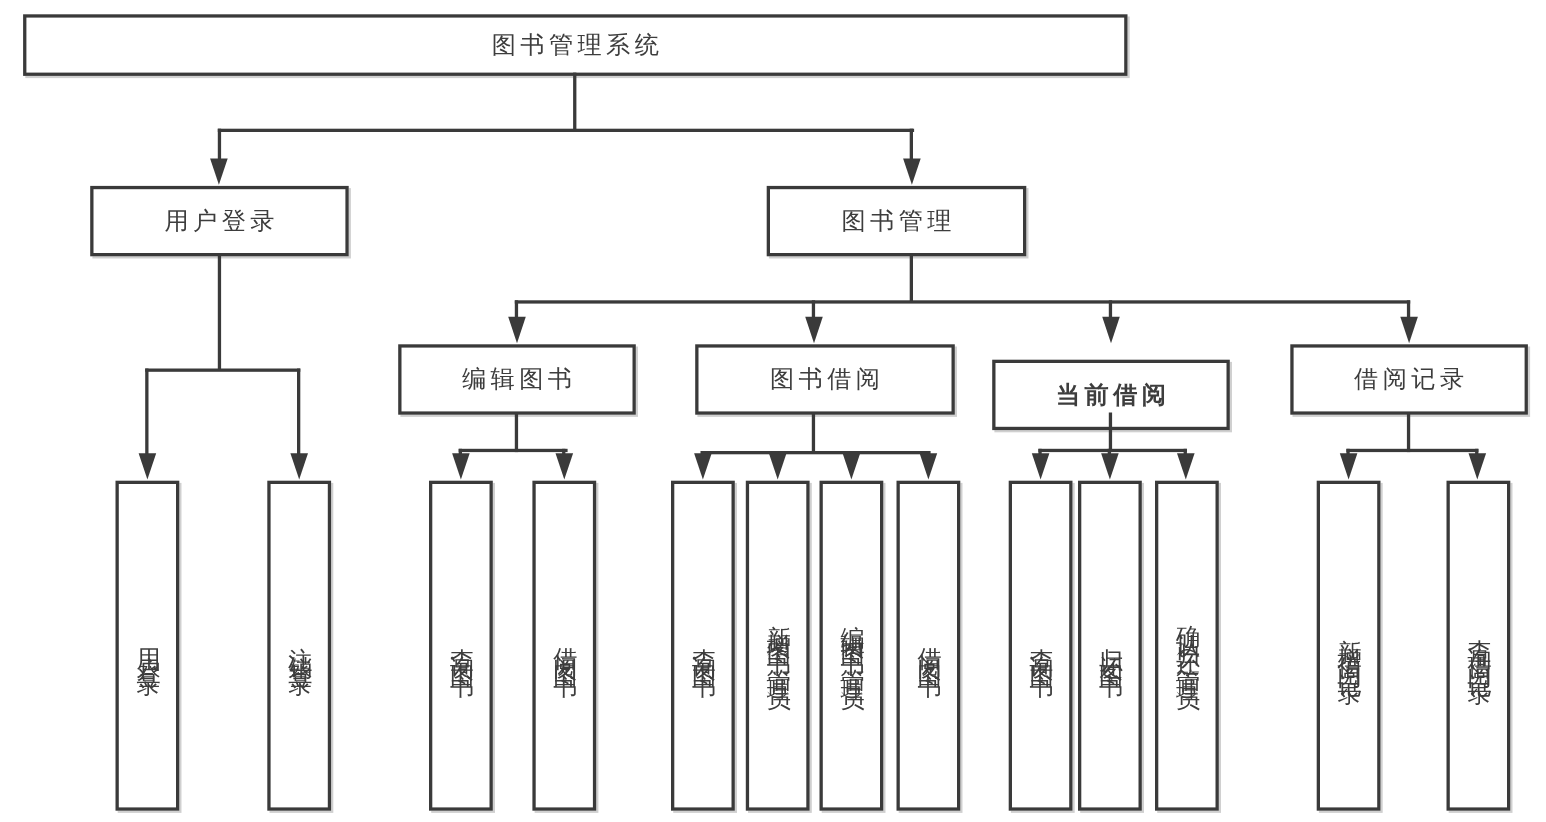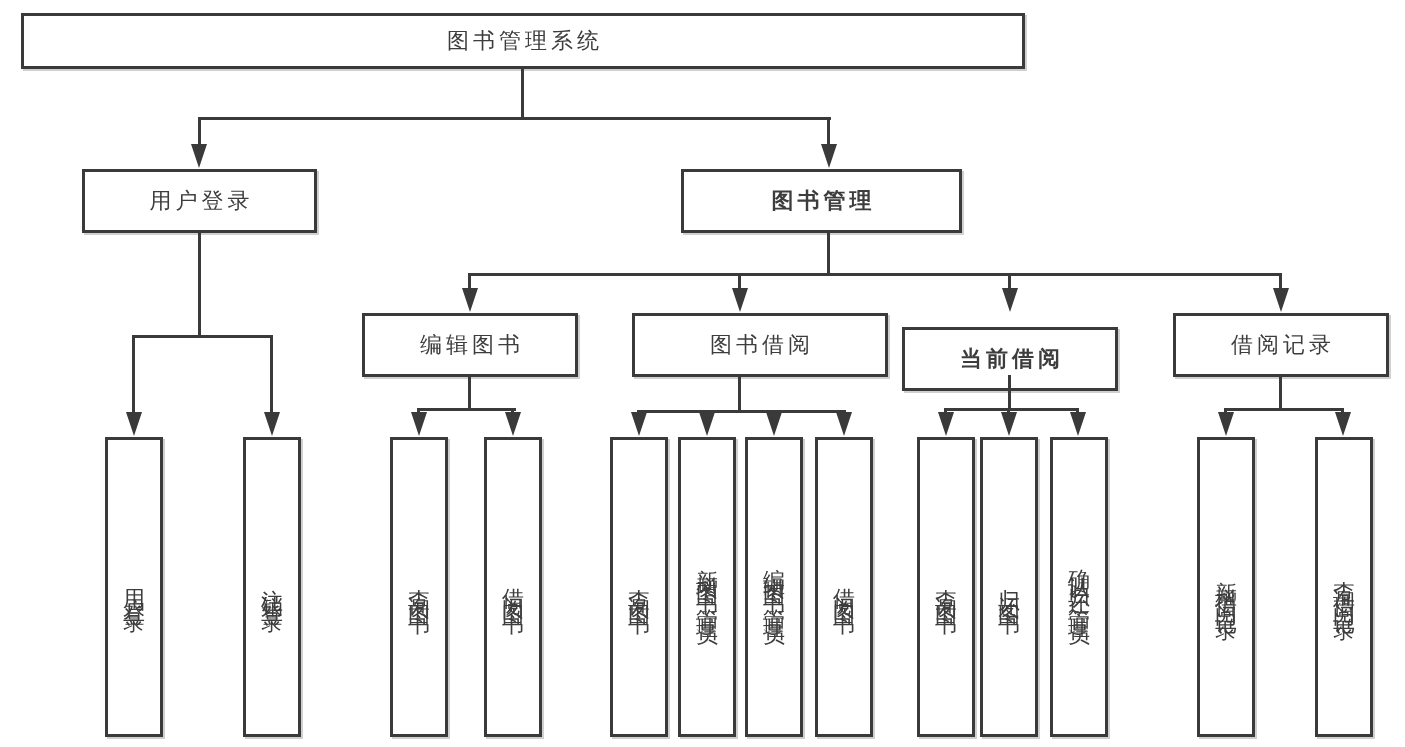--- a/index.html
+++ b/index.html
@@ -47,42 +47,42 @@
   <div class="box" style="left:21px;top:13px;width:1004px;height:56px;">图书管理系统</div>
 
   <div class="vline" style="left:521px;top:66px;height:53px;"></div>
   <div class="hline" style="left:198px;top:117px;width:633px;"></div>
   <div class="vline" style="left:198px;top:117px;height:29px;"></div>
   <div class="arrow" style="left:191px;top:144px;"></div>
   <div class="vline" style="left:827px;top:117px;height:29px;"></div>
   <div class="arrow" style="left:821px;top:144px;"></div>
 
   <div class="box" style="left:82px;top:169px;width:235px;height:64px;">用户登录</div>
-  <div class="box" style="left:681px;top:169px;width:281px;height:64px;font-weight:bold;">图书管理</div>
+  <div class="box" style="left:697px;top:169px;width:236px;height:64px;">图书管理</div>
 
   <div class="vline" style="left:198px;top:231px;height:106px;"></div>
   <div class="hline" style="left:132px;top:335px;width:141px;"></div>
   <div class="vline" style="left:132px;top:335px;height:79px;"></div>
   <div class="arrow" style="left:126px;top:412px;"></div>
   <div class="vline" style="left:270px;top:335px;height:79px;"></div>
   <div class="arrow" style="left:264px;top:412px;"></div>
 
   <div class="vline" style="left:827px;top:231px;height:44px;"></div>
   <div class="hline" style="left:468px;top:273px;width:814px;"></div>
   <div class="vline" style="left:468px;top:273px;height:17px;"></div>
   <div class="arrow" style="left:462px;top:288px;"></div>
   <div class="vline" style="left:738px;top:273px;height:17px;"></div>
   <div class="arrow" style="left:732px;top:288px;"></div>
   <div class="vline" style="left:1008px;top:273px;height:17px;"></div>
   <div class="arrow" style="left:1002px;top:288px;"></div>
   <div class="vline" style="left:1279px;top:273px;height:17px;"></div>
   <div class="arrow" style="left:1273px;top:288px;"></div>
 
   <div class="box" style="left:362px;top:313px;width:216px;height:64px;">编辑图书</div>
-  <div class="box" style="left:632px;top:313px;width:256px;height:64px;">图书借阅</div>
+  <div class="box" style="left:632px;top:313px;width:236px;height:64px;">图书借阅</div>
   <div class="box" style="left:902px;top:327px;width:216px;height:64px;font-weight:bold;">当前借阅</div>
   <div class="box" style="left:1173px;top:313px;width:216px;height:64px;">借阅记录</div>
 
   <div class="vline" style="left:468px;top:375px;height:36px;"></div>
   <div class="hline" style="left:417px;top:408px;width:99px;"></div>
   <div class="vline" style="left:417px;top:408px;height:6px;"></div>
   <div class="arrow" style="left:411px;top:412px;"></div>
   <div class="vline" style="left:511px;top:408px;height:6px;"></div>
   <div class="arrow" style="left:505px;top:412px;"></div>
 

